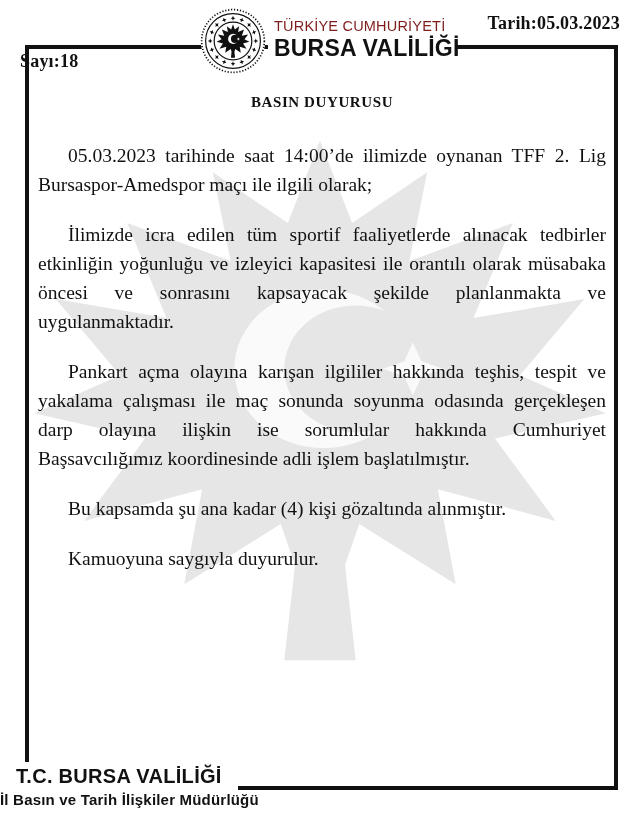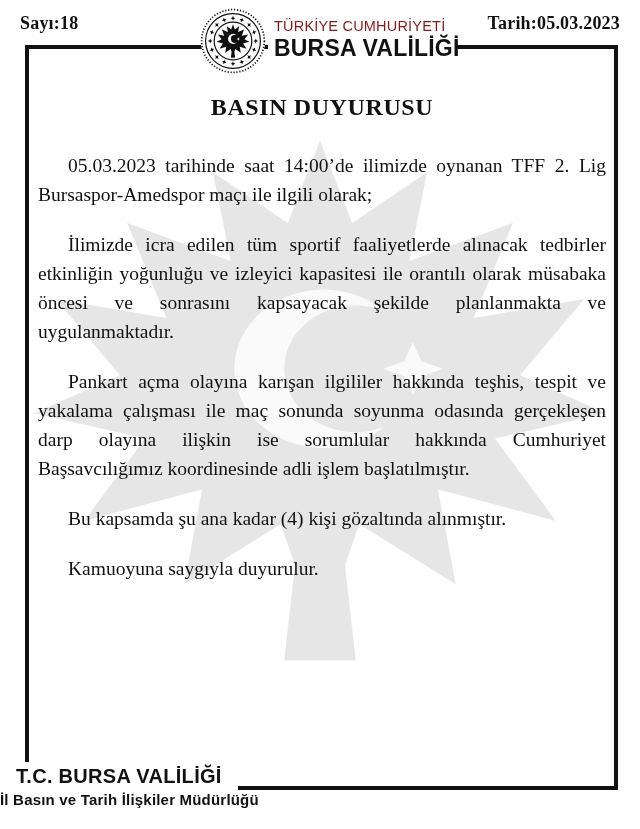--- a/index.html
+++ b/index.html
@@ -2,21 +2,21 @@
 <html><head>
 <meta charset="utf-8">
 <style>
   html,body{margin:0;padding:0;background:#ffffff;}
   .page{
     position:relative;width:640px;height:829px;background:#ffffff;
     font-family:"Liberation Serif", serif;color:#111;overflow:hidden;
   }
   
   .corner-label{position:absolute;top:13px;font-weight:bold;font-size:18px;letter-spacing:.2px;}
-  .corner-label.left{left:20px;}
+  .corner-label.left{left:20px;margin-top:38px;}
   .corner-label.right{right:20px;}
   
   .border-box{
     position:absolute;left:25px;top:45px;width:593px;height:745px;
     border:4px solid #111;box-sizing:border-box;z-index:2;
   }
   
   .watermark{
     position:absolute;left:50%;top:128px;width:600px;height:545px;
     transform:translateX(-50%);z-index:1;pointer-events:none;
@@ -29,21 +29,21 @@
   .letterhead{
     position:absolute;left:268px;top:16px;width:178px;z-index:4;
     background:#ffffff;padding:2px 4px 4px 6px;
     font-family:"Liberation Sans", sans-serif;line-height:1.15;
   }
   .letterhead .republic{font-size:14.5px;letter-spacing:.2px;color:#7f1d1d;white-space:nowrap;}
   .letterhead .governorship{font-size:23px;font-weight:bold;letter-spacing:.2px;color:#111;white-space:nowrap;}
   
   .content{position:absolute;left:38px;right:34px;top:94px;z-index:3;}
   .doc-title{
-    margin:0 0 30px 0;text-align:center;font-size:24px;font-weight:bold;
+    margin:0 0 30px 0;text-align:center;font-size:15px;font-weight:bold;
     letter-spacing:.6px;
   }
   .content p{
     margin:0 0 21px 0;font-size:19.5px;line-height:29px;
     text-align:justify;text-indent:30px;
   }
   .content p:last-child{text-align:left;}
   
   .footer{
     position:absolute;left:0;right:0;top:762px;z-index:4;text-align:left;

